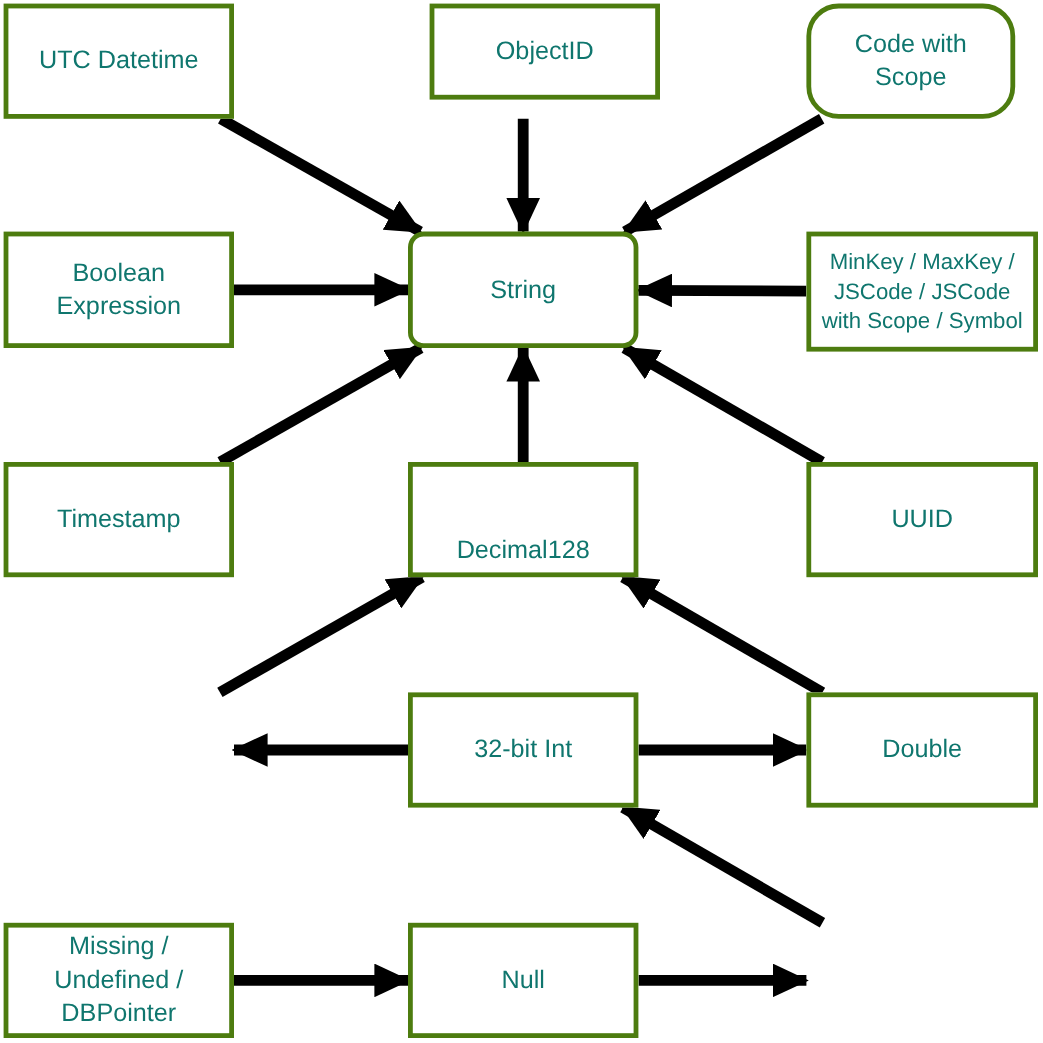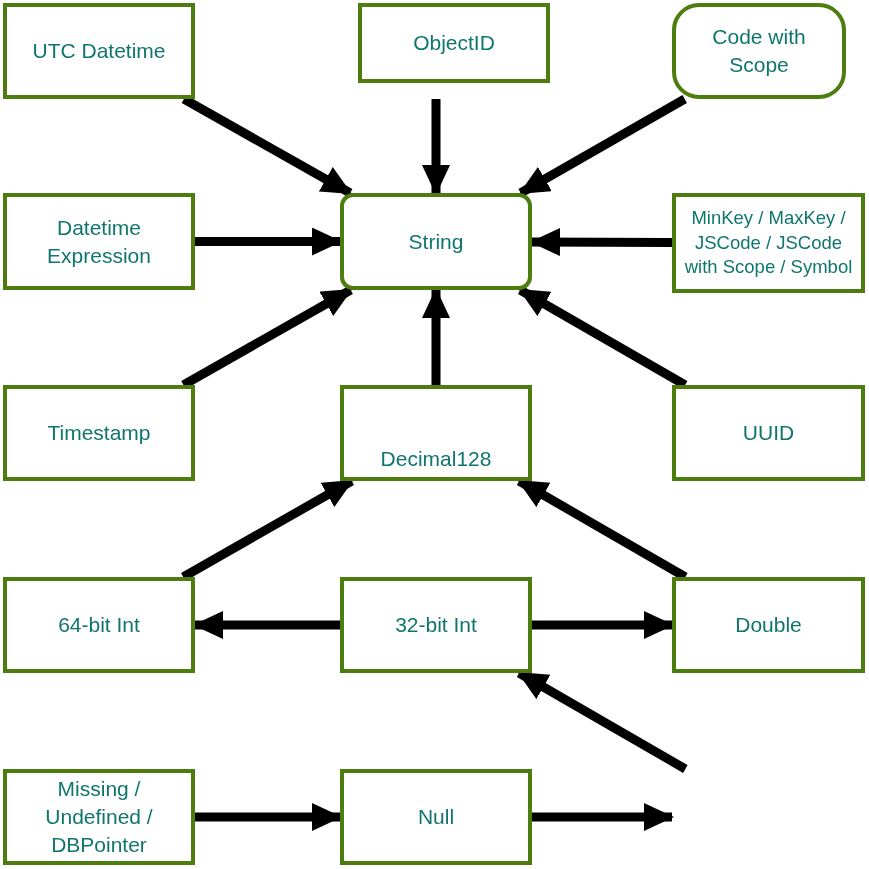--- a/index.html
+++ b/index.html
@@ -70,39 +70,36 @@
   <div class="node" style="left: 3px; top: 3px; width: 192px; height: 96px;">
     <span>UTC Datetime</span>
   </div>
   <div class="node" style="left: 358px; top: 3px; width: 192px; height: 80px;">
     <span>ObjectID</span>
   </div>
   <div class="node" style="left: 672px; top: 3px; width: 174px; height: 96px; border-radius: 27px;">
     <span>Code with Scope</span>
   </div>
   <div class="node" style="left: 3px; top: 193px; width: 192px; height: 97px;">
-    <span>Datetime Expression</span>
+    <span>Boolean Expression</span>
   </div>
   <div class="node" style="left: 340px; top: 193px; width: 192px; height: 97px; border-radius: 13px;">
     <span>String</span>
   </div>
   <div class="node small" style="left: 672px; top: 193px; width: 193px; height: 100px;">
     <span>MinKey / MaxKey / JSCode / JSCode with Scope / Symbol</span>
   </div>
   <div class="node" style="left: 3px; top: 385px; width: 192px; height: 96px;">
     <span>Timestamp</span>
   </div>
   <div class="node" style="left: 340px; top: 385px; width: 192px; height: 96px; align-items: flex-end;">
     <span>Decimal128</span>
   </div>
   <div class="node" style="left: 672px; top: 385px; width: 193px; height: 96px;">
     <span>UUID</span>
-  </div>
-  <div class="node" style="left: 3px; top: 577px; width: 192px; height: 96px;">
-    <span>64-bit Int</span>
   </div>
   <div class="node" style="left: 340px; top: 577px; width: 192px; height: 96px;">
     <span>32-bit Int</span>
   </div>
   <div class="node" style="left: 672px; top: 577px; width: 193px; height: 96px;">
     <span>Double</span>
   </div>
   <div class="node" style="left: 3px; top: 769px; width: 192px; height: 96px;">
     <span>Missing / Undefined / DBPointer</span>
   </div>

